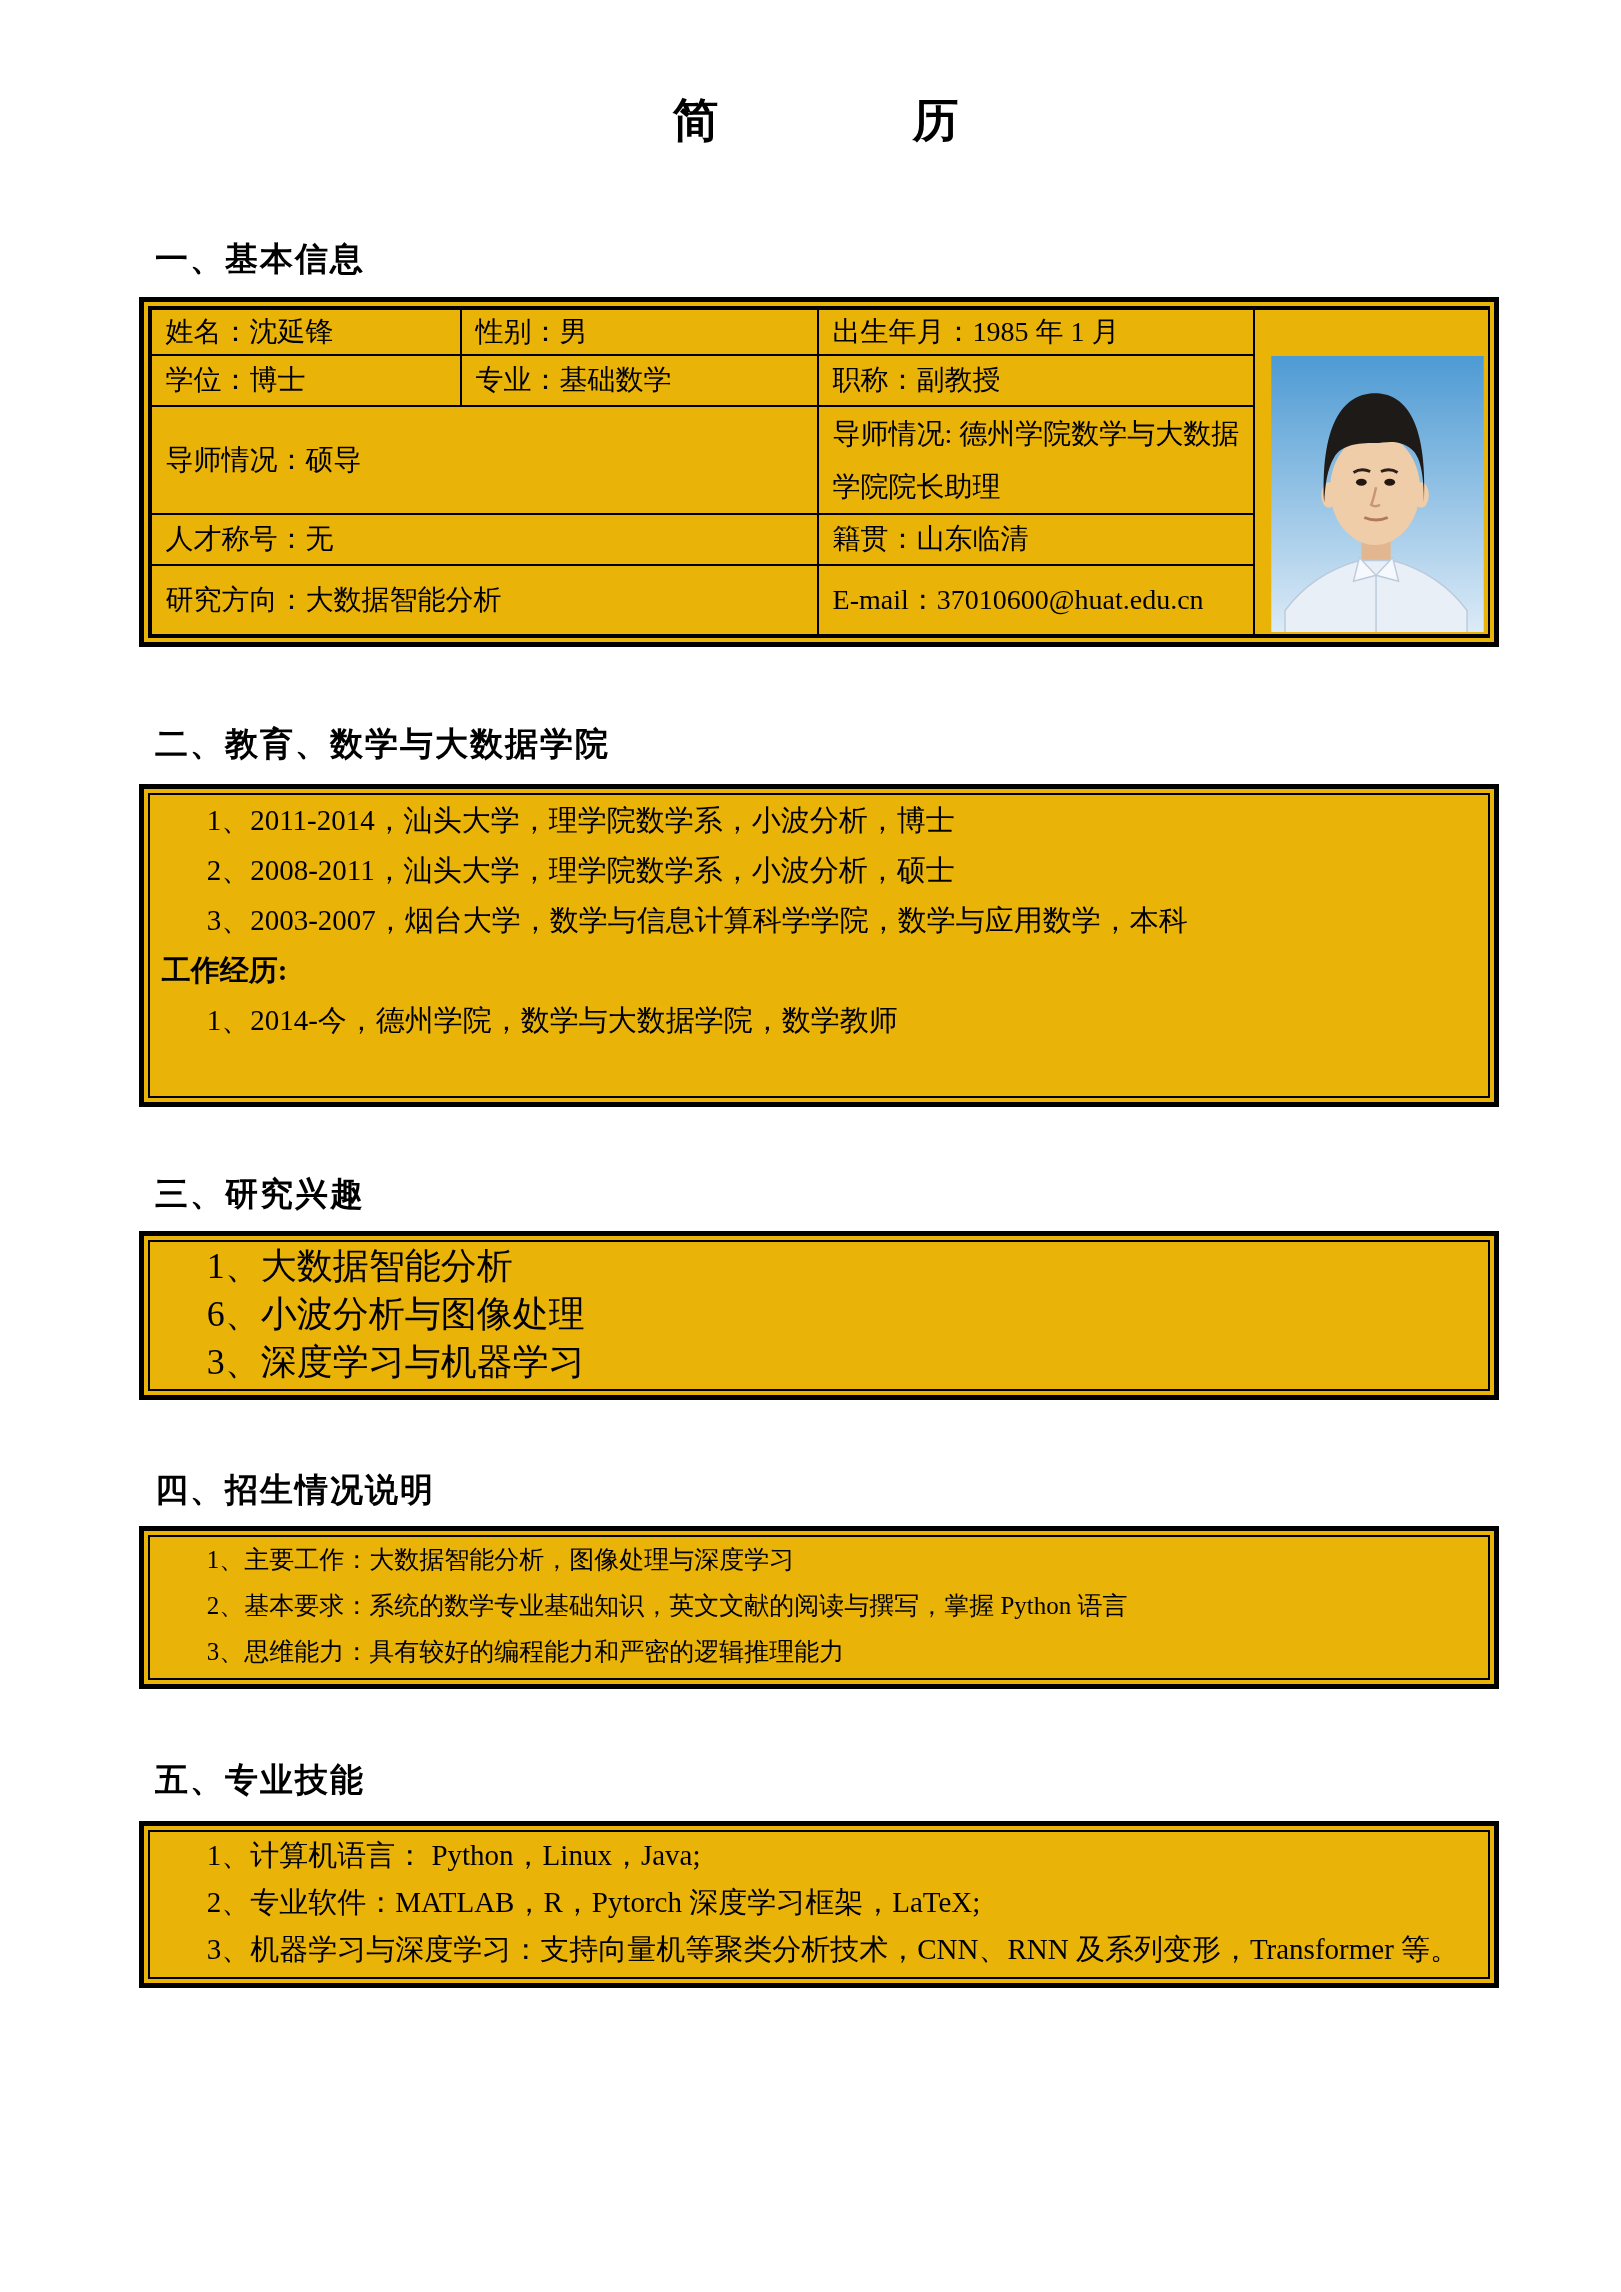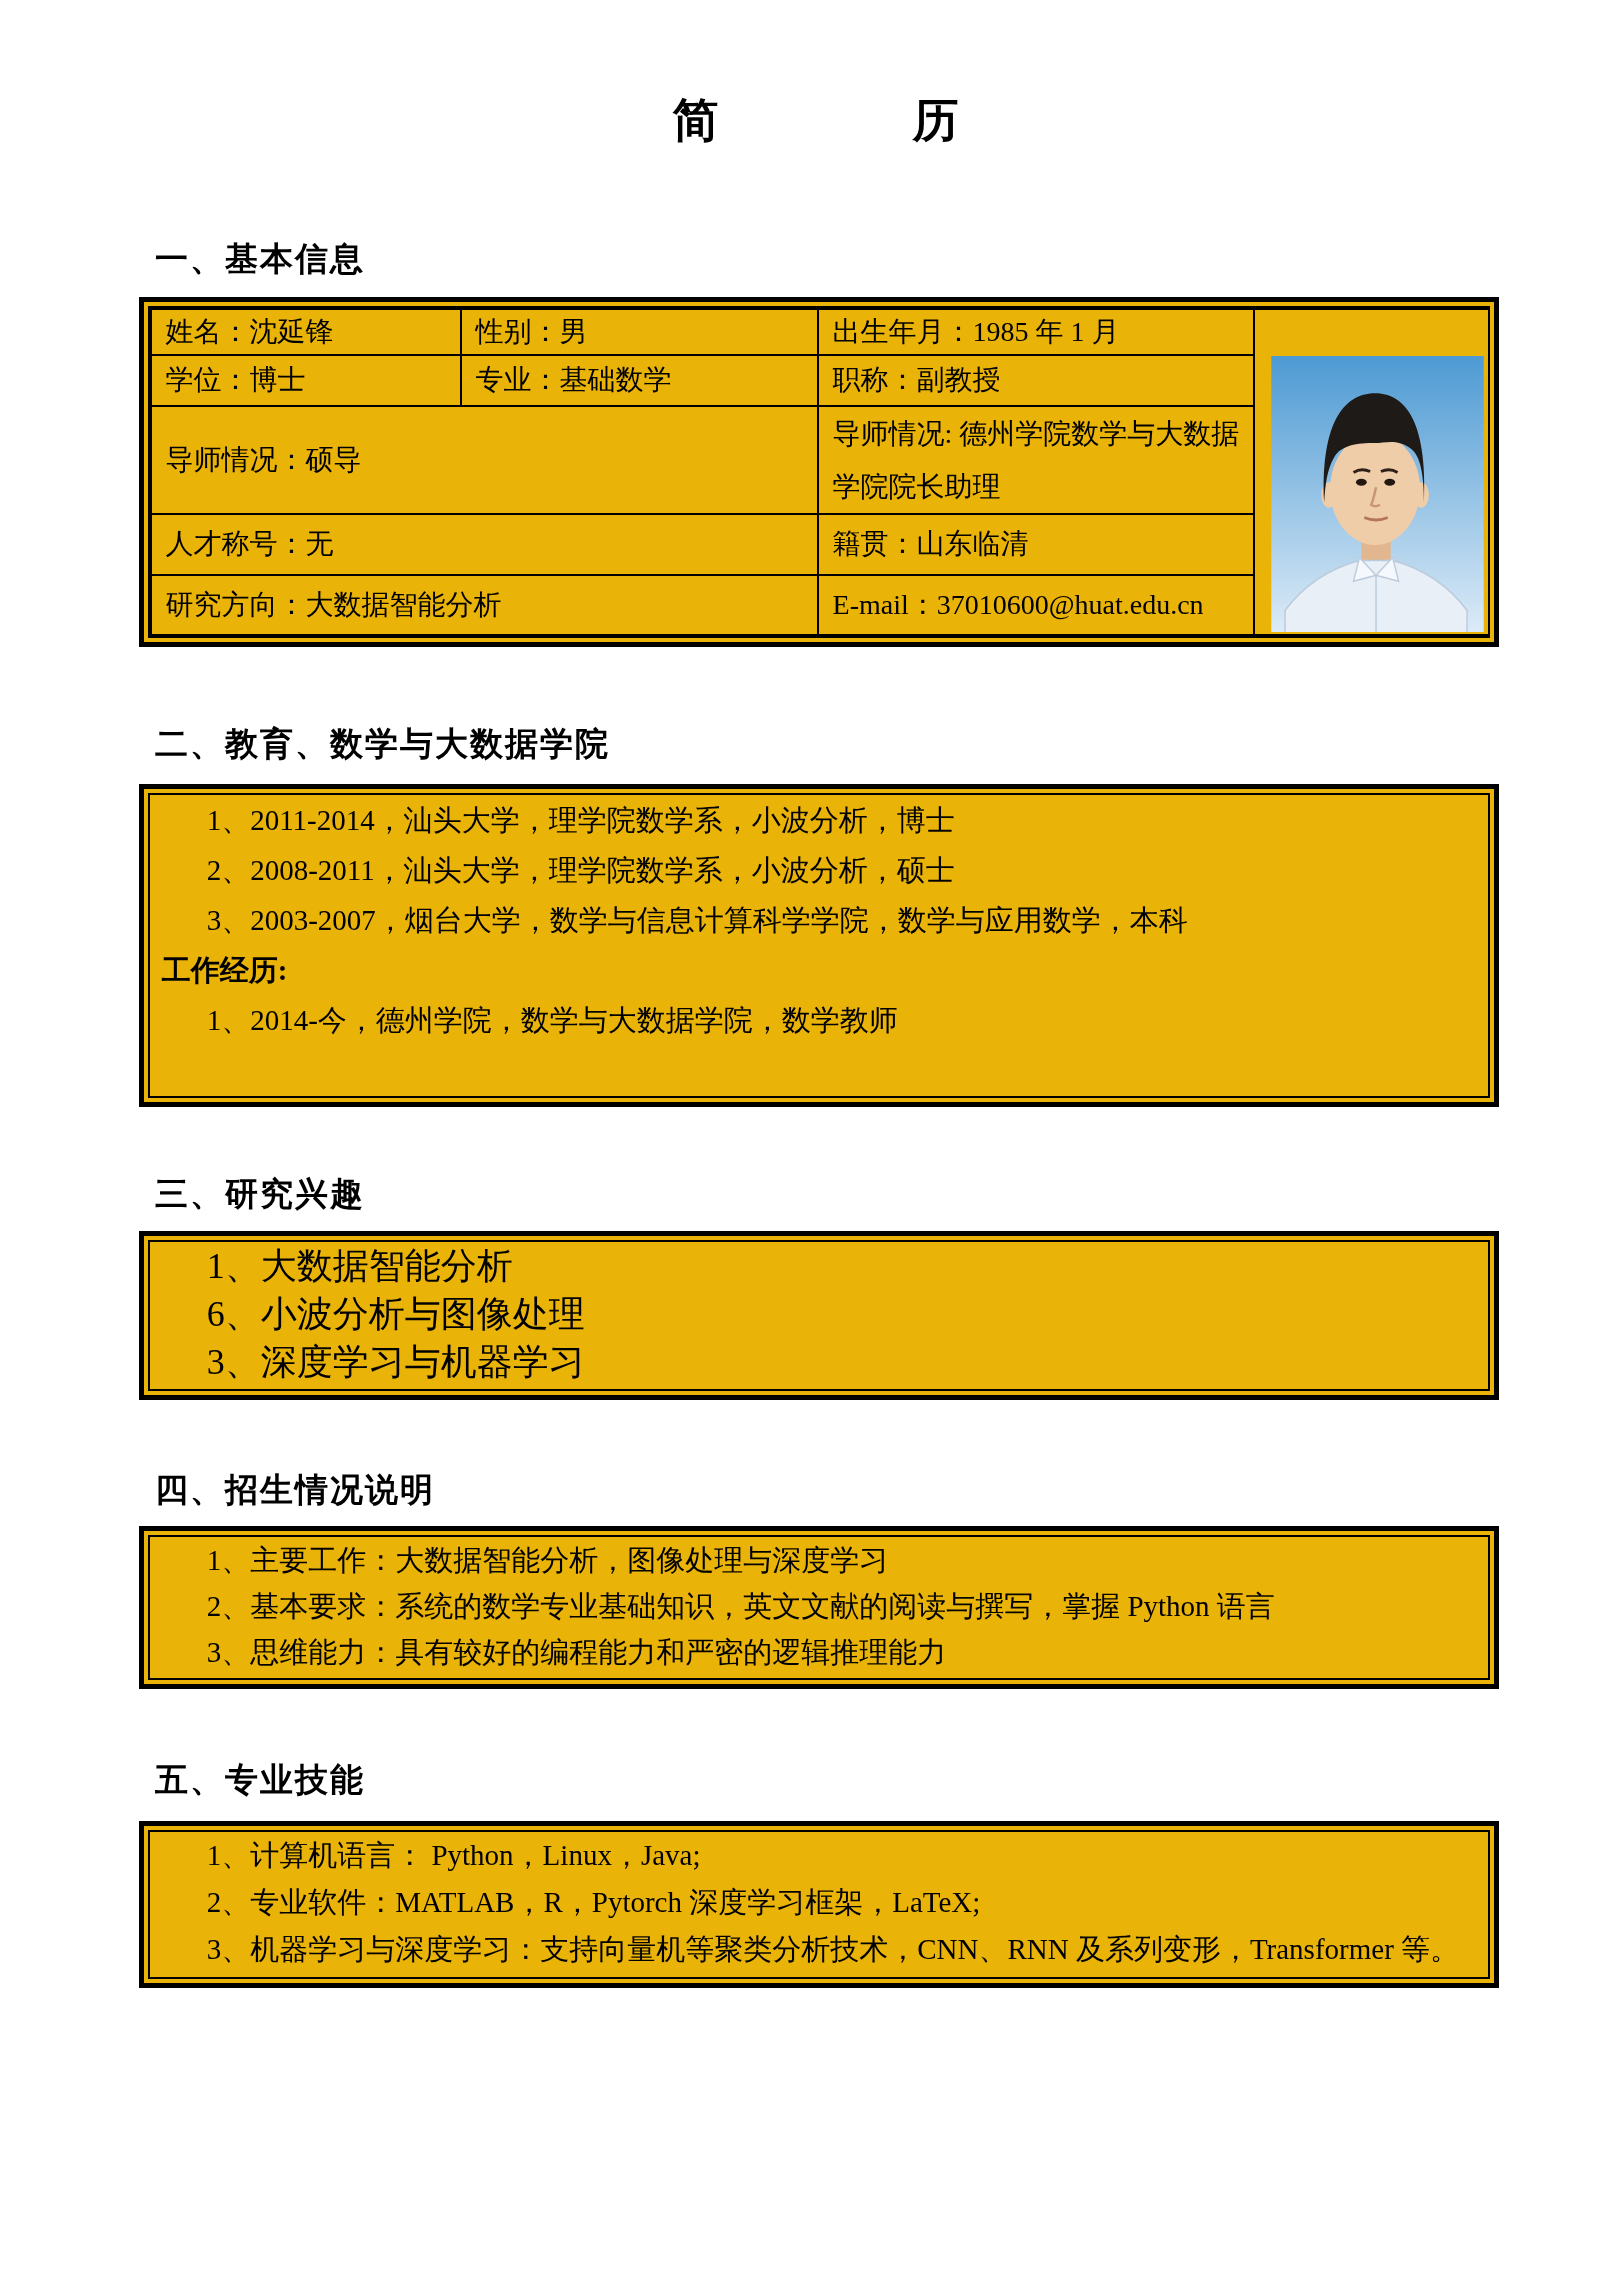--- a/index.html
+++ b/index.html
@@ -56,21 +56,21 @@
   }
 
   
   .box-exp   { top:784px;  height:323px; }
   .box-int   { top:1231px; height:169px; }
   .box-rec   { top:1526px; height:163px; }
   .box-skill { top:1821px; height:167px; }
 
   .box-exp   .dbox-inner { font-size:29px; line-height:50px; padding:0 9.8px 0 11.8px; box-sizing:border-box; }
   .box-int   .dbox-inner { font-size:36px; line-height:48px; padding:0 9.8px 0 11.8px; box-sizing:border-box; }
-  .box-rec   .dbox-inner { font-size:29px; line-height:46px; padding:0 9.8px 0 11.8px; box-sizing:border-box; }
+  .box-rec   .dbox-inner { font-size:25px; line-height:46px; padding:0 9.8px 0 11.8px; box-sizing:border-box; }
   .box-skill .dbox-inner { font-size:29px; line-height:47px; padding:0 9.8px 0 11.8px; box-sizing:border-box; }
 
   .box-line  { margin:0; white-space:nowrap; }
   .box-label { font-weight:bold; }
   .box-item  { padding-left:45px; }
 </style>
 </head>
 <body>
 
 <div class="page">
@@ -138,21 +138,21 @@
         </tr>
         <tr style="height:51px">
           <td>学位：博士</td>
           <td>专业：基础数学</td>
           <td>职称：副教授</td>
         </tr>
         <tr style="height:100px">
           <td colspan="2">导师情况：硕导</td>
           <td class="admin-cell">导师情况: 德州学院数学与大数据学院院长助理</td>
         </tr>
-        <tr style="height:61px">
+        <tr style="height:51px">
           <td colspan="2">人才称号：无</td>
           <td>籍贯：山东临清</td>
         </tr>
         <tr>
           <td colspan="2">研究方向：大数据智能分析</td>
           <td class="email-cell">E-mail：37010600@huat.edu.cn</td>
         </tr>
       </tbody>
         </table>
     </div>

